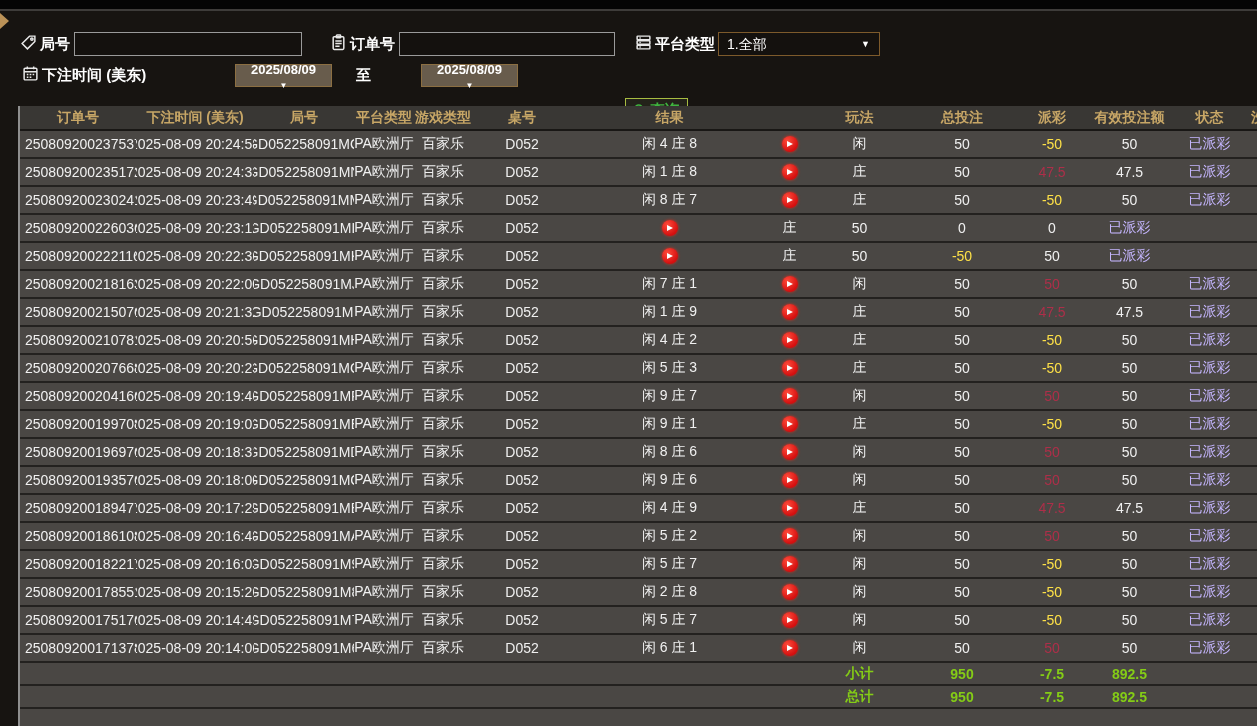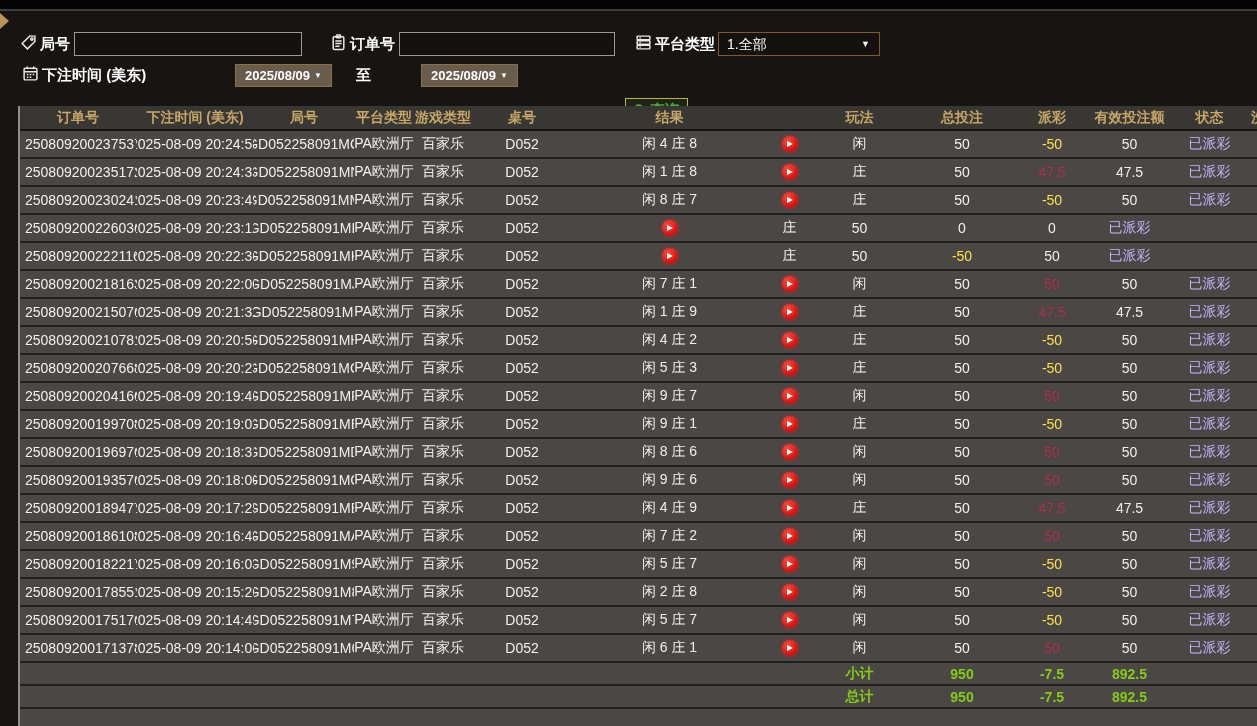--- a/index.html
+++ b/index.html
@@ -14,21 +14,21 @@
   .ficon{position:absolute;width:17px;height:17px;}
   .ficon svg{width:17px;height:17px;stroke:#e9e9e9;fill:none;stroke-width:1.4;}
   .tinput{position:absolute;height:24px;background:#14110e;border:1px solid #9a9a9a;
           color:#eee;font-size:14px;padding:0 6px;box-sizing:border-box;outline:none;}
   .fselect{position:absolute;height:24px;background:#14110e;border:1px solid #7d5a2b;
            color:#fff;font-size:14px;line-height:22px;box-sizing:border-box;
            padding-left:8px;cursor:pointer;}
   .fselect .arr{position:absolute;right:9px;top:0;font-size:9px;line-height:22px;color:#fff;}
   .datebtn{position:absolute;height:23px;background:#685c4c;border:1px solid #8c6f42;
            color:#fff;font-weight:bold;font-size:13px;display:flex;align-items:center;
-           justify-content:center;gap:4px;box-sizing:border-box;cursor:pointer;}
+           justify-content:center;gap:4px;box-sizing:border-box;cursor:pointer;flex-direction:column;}
   .datebtn .arr{font-size:8px;}
   .querybtn{position:absolute;height:24px;background:#23221a;border:1px solid #a7bc41;
             color:#3fb53f;font-weight:bold;font-size:15px;display:flex;align-items:center;
             justify-content:center;gap:3px;box-sizing:border-box;cursor:pointer;padding:0 7px;margin-top:36px;}
   .querybtn svg{width:14px;height:14px;stroke:#3fb53f;fill:none;stroke-width:1.8;}
 
   .table-wrap{position:absolute;top:106px;left:18px;width:1239px;height:620px;
               overflow:hidden;border-left:2px solid #8f8f8f;background:#171411;}
   .tbl{width:1294px;--cols:116px 118px 100px 60px 58px 100px 195px 45px 95px 110px 70px 85px 75px 67px;}
   .tr{display:grid;grid-template-columns:var(--cols);height:28px;background:#4a4744;
@@ -410,21 +410,21 @@
           <div class="td green">已派彩</div>
           <div class="td"></div>
         </div>
         <div class="tr">
           <div class="td left">250809200186108</div>
           <div class="td">2025-08-09 20:16:48</div>
           <div class="td">GD052258091MA</div>
           <div class="td">PA欧洲厅</div>
           <div class="td">百家乐</div>
           <div class="td">D052</div>
-          <div class="td">闲 7 庄 2</div>
+          <div class="td">闲 5 庄 2</div>
           <div class="td">
             <div class="playbtn" role="button">
               <div class="tri"></div>
             </div>
           </div>
           <div class="td">闲</div>
           <div class="td">50</div>
           <div class="td pos">50</div>
           <div class="td">50</div>
           <div class="td green">已派彩</div>

